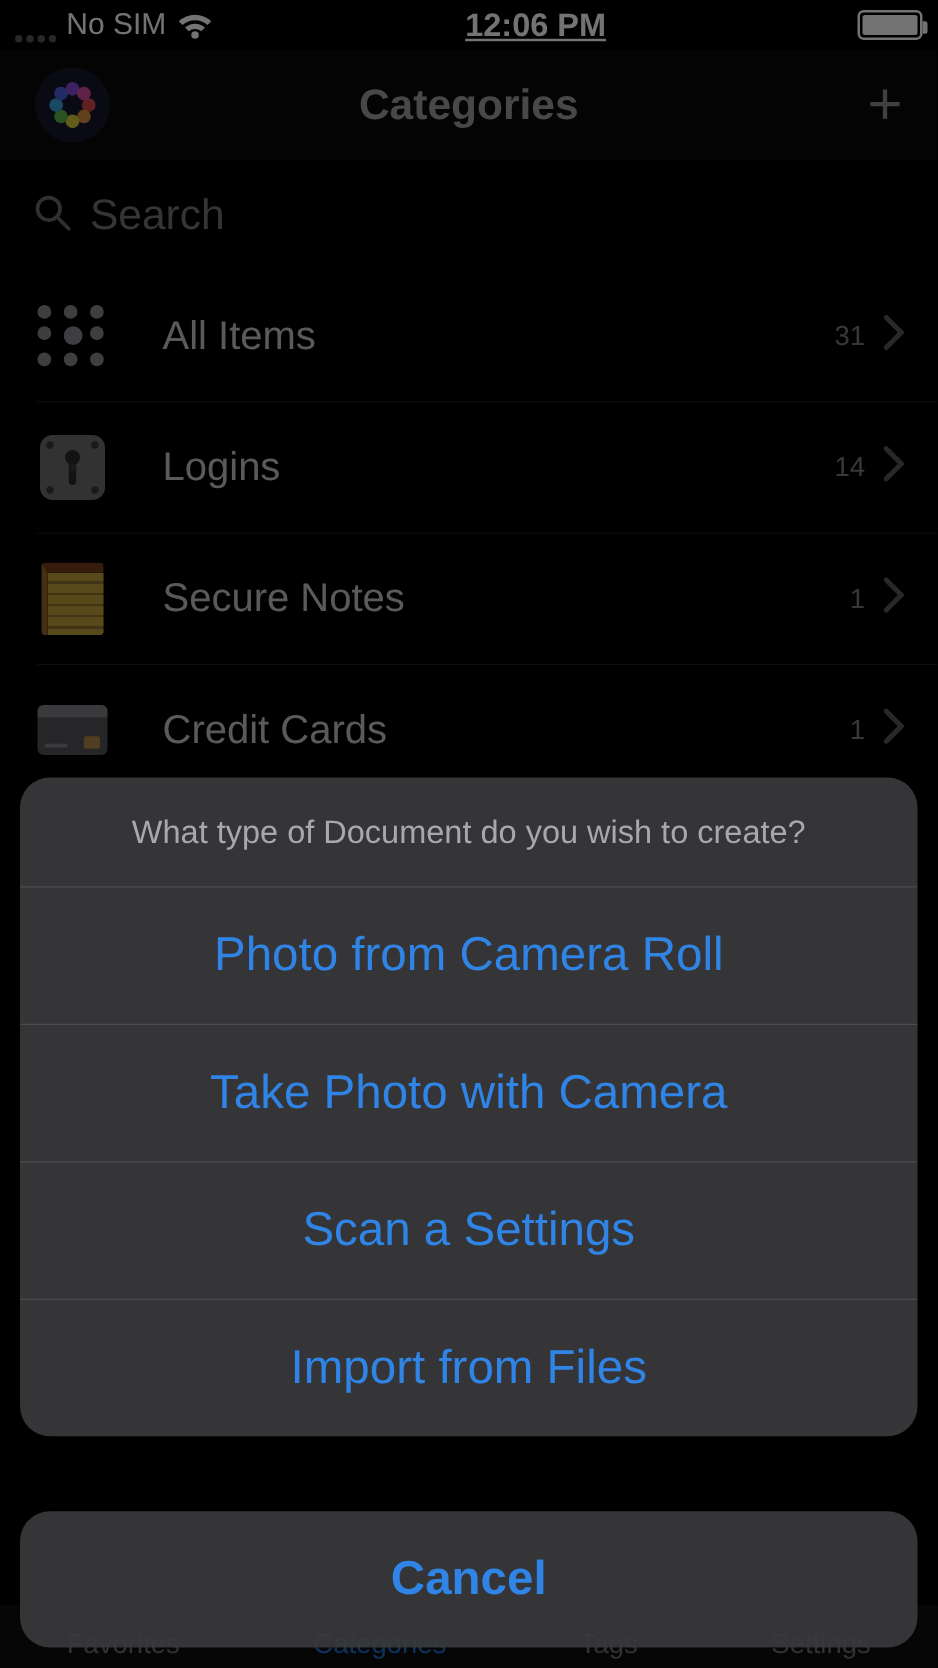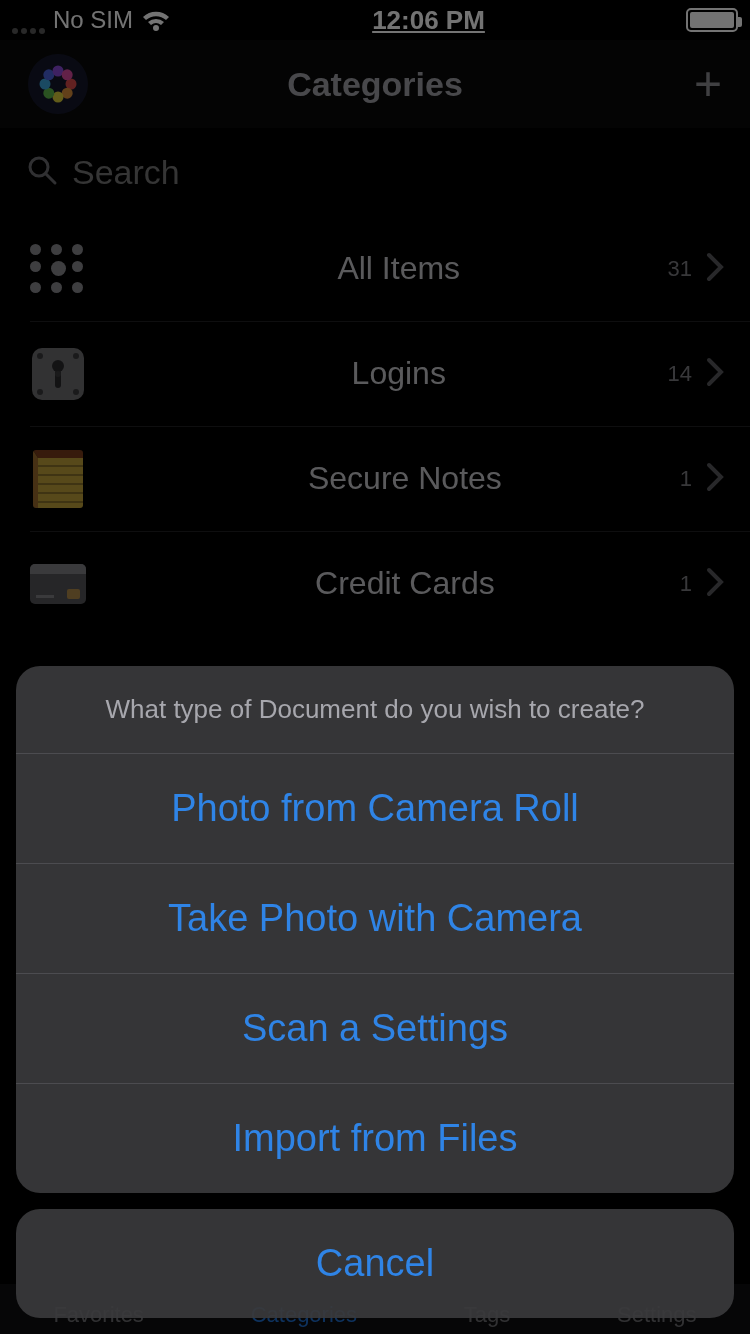--- a/index.html
+++ b/index.html
@@ -92,21 +92,20 @@
     color:#d946ef; font-size:34px; flex:1;
   }
 
   
   .cat-list { background:#000; }
   .cat-row {
     height:105px;
     display:flex; align-items:center;
     padding: 0 26px 0 30px;
     position:relative;
-    text-align:center;
   }
   .cat-row + .cat-row::before {
     content:"";
     position:absolute; top:0; left:30px; right:0;
     height:1px; background:#1f1f22;
   }
   .cat-icon {
     width:56px; height:56px; flex:0 0 56px;
     display:flex;align-items:center;justify-content:center;
     margin-right: 44px;
@@ -171,22 +170,23 @@
   .sheet-title {
     color:#a7a7ad; font-size:26px; text-align:center;
     padding: 28px 4px;
   }
   .sheet-item {
     color:#2f84e6; font-size:38px; text-align:center;
     padding: 33px 10px;
     border-top:1px solid rgba(120,120,128,0.35);
   }
   .sheet-cancel {
-    color:#2f84e6; font-size:38px; font-weight:400; text-align:center;
+    color:#2f84e6; font-size:38px; font-weight:700; text-align:center;
     padding: 33px 10px;
+    margin-top: 44px;
   }
 </style>
 </head>
 <body>
 
 <div class="status-bar">
   <div class="status-left">
     <span class="dots">
       <span></span>
         <span></span>

